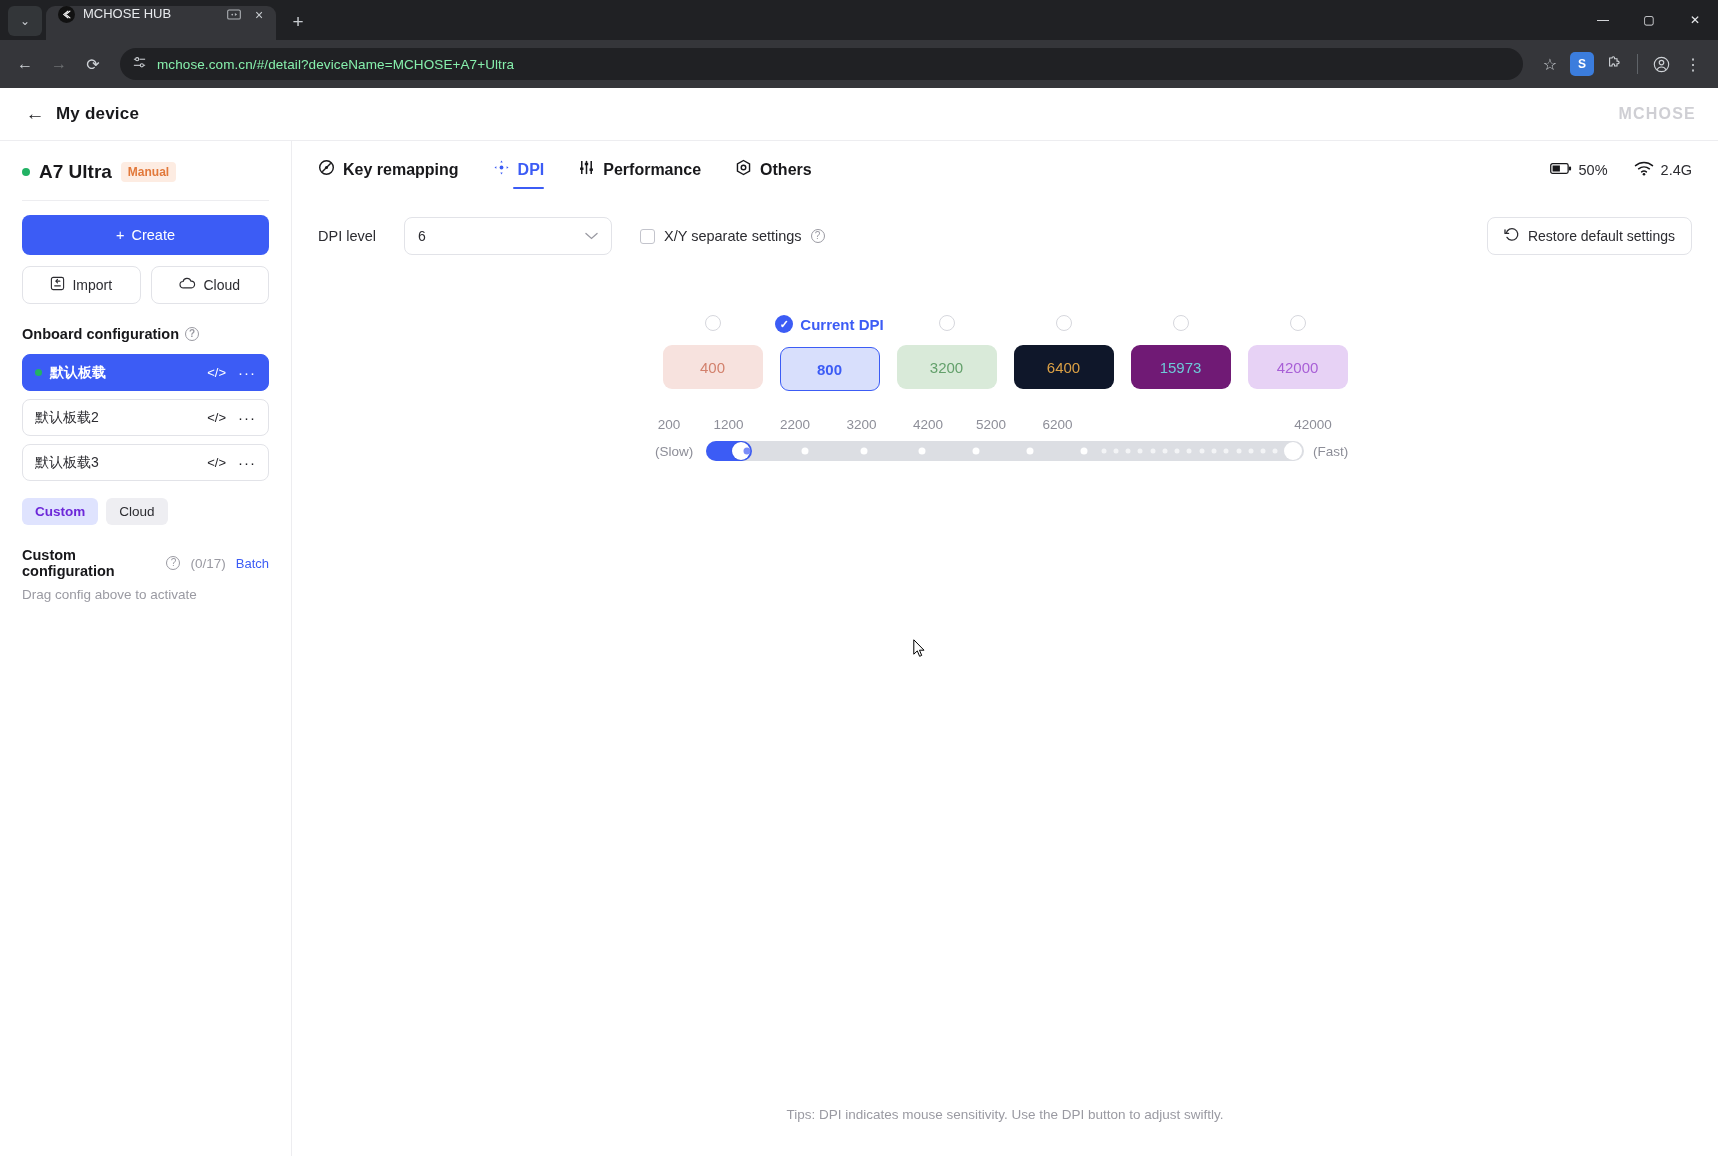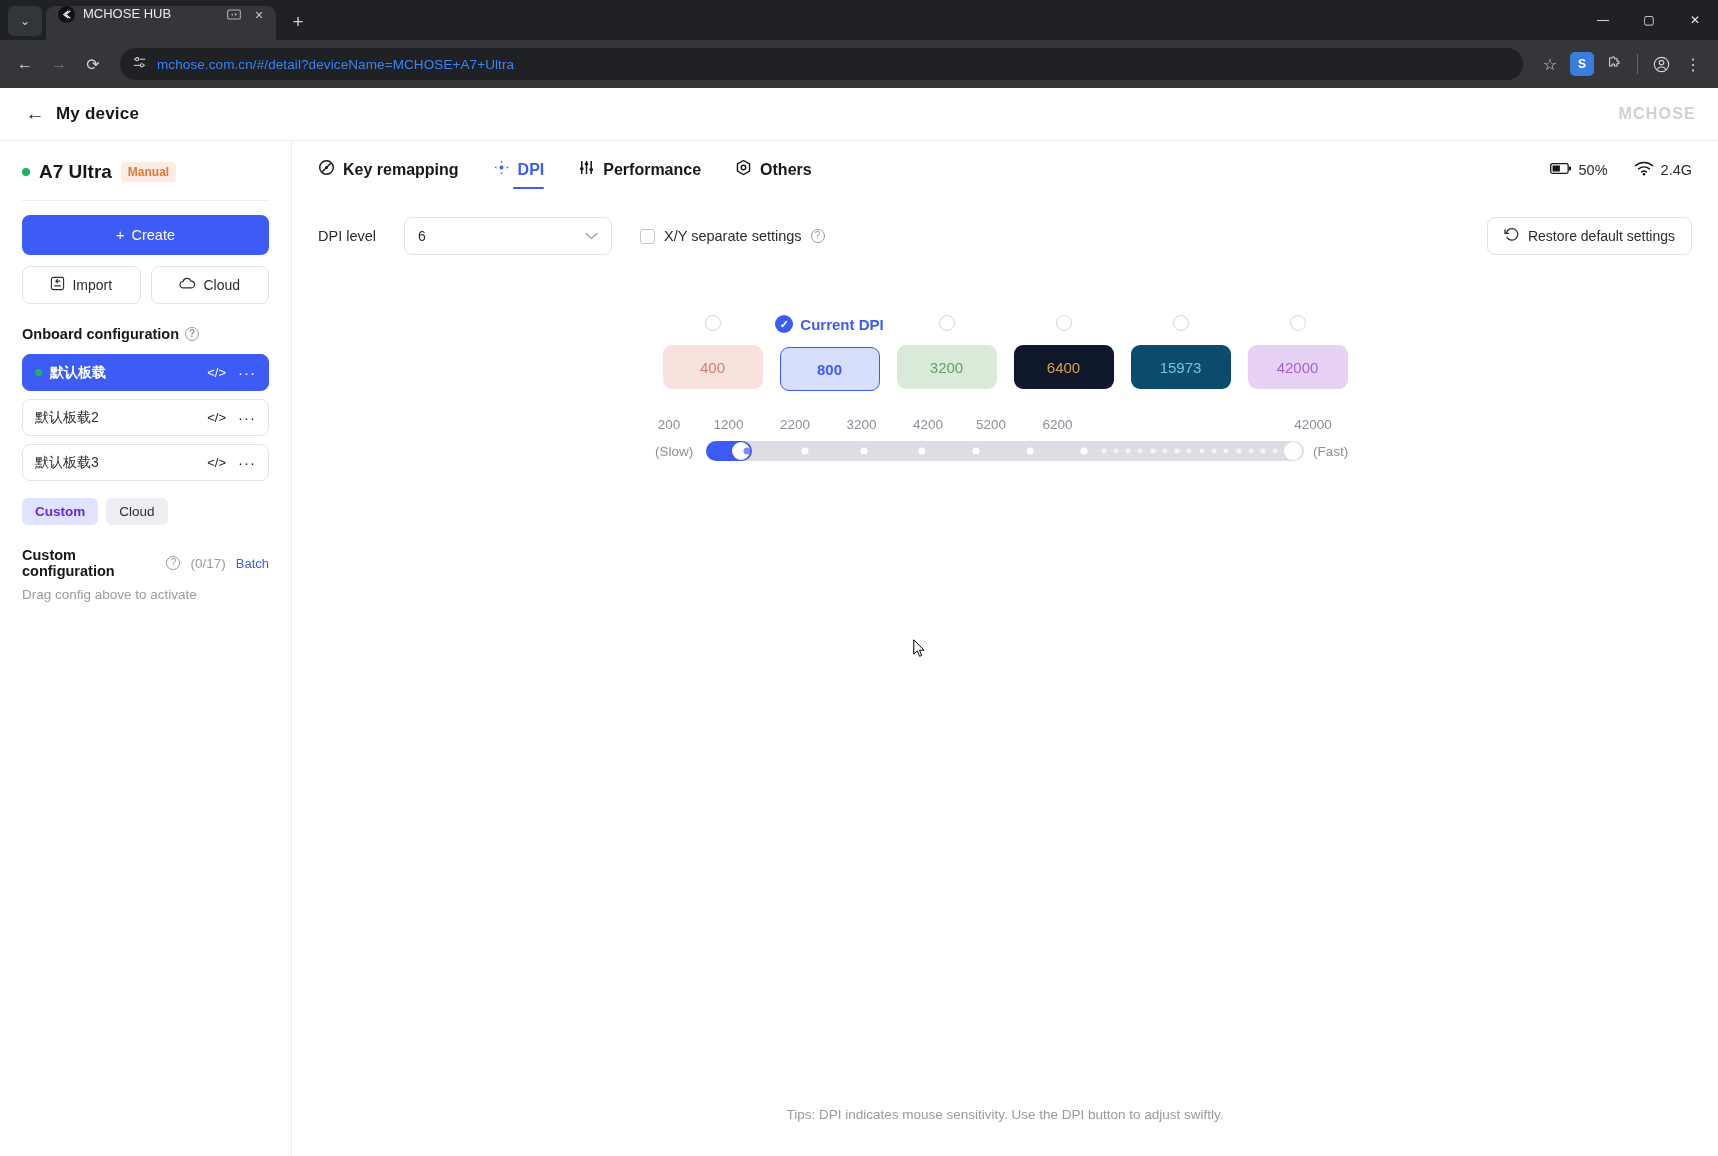--- a/index.html
+++ b/index.html
@@ -45,21 +45,21 @@
     height: 48px; background: #35363a; display: flex; align-items: center;
     padding: 0 10px; gap: 4px;
   }
   .tb-icon { width: 30px; height: 30px; display: flex; align-items: center; justify-content: center;
     color: #cfd3d7; font-size: 16px; border-radius: 50%; flex: none;}
   .tb-icon.disabled { color: #6e7173; }
   .omnibox {
     flex: 1; height: 32px; background: #202124; border-radius: 16px;
     display: flex; align-items: center; padding: 0 12px; gap: 10px; margin: 0 8px;
   }
-  .omnibox .url { color: #3b82f6; font-size: 13.5px; letter-spacing: .1px; white-space: nowrap;
+  .omnibox .url { color: #86efac; font-size: 13.5px; letter-spacing: .1px; white-space: nowrap;
     overflow: hidden; text-overflow: ellipsis; }
   .tb-right { display: flex; align-items: center; gap: 2px; }
   .ext-badge { width: 24px; height: 24px; border-radius: 5px; background: #3b7ddd;
     color: #fff; font-size: 12px; display: flex; align-items: center; justify-content: center; font-weight: bold;}
   .tb-sep { width: 1px; height: 20px; background: #5f6368; margin: 0 6px; }
 
   
   .app { flex: 1; background: #fff; display: flex; flex-direction: column; }
   .app-header {
     height: 53px; display: flex; align-items: center; padding: 0 22px;
@@ -459,21 +459,21 @@
               <div class="dpi-col">
                 <div class="dpi-radio"></div>
                 <div class="dpi-box" style="background: rgb(217, 234, 217); color: rgb(99, 160, 107);">3200</div>
               </div>
               <div class="dpi-col">
                 <div class="dpi-radio"></div>
                 <div class="dpi-box" style="background: #0f172a; color: rgb(219, 160, 69); text-align: right;">6400</div>
               </div>
               <div class="dpi-col">
                 <div class="dpi-radio"></div>
-                <div class="dpi-box" style="background: #0c4a6e; color: rgb(110, 201, 216);">15973</div>
+                <div class="dpi-box" style="background: #701a75; color: rgb(110, 201, 216);">15973</div>
               </div>
               <div class="dpi-col">
                 <div class="dpi-radio"></div>
                 <div class="dpi-box" style="background: rgb(231, 210, 245); color: rgb(168, 95, 214);">42000</div>
               </div>
             </div>
 
           <div class="slider-wrap">
             <div class="ticks" id="slider-ticks">
                 <span class="tick-lbl" style="left: 2%;">200</span>

